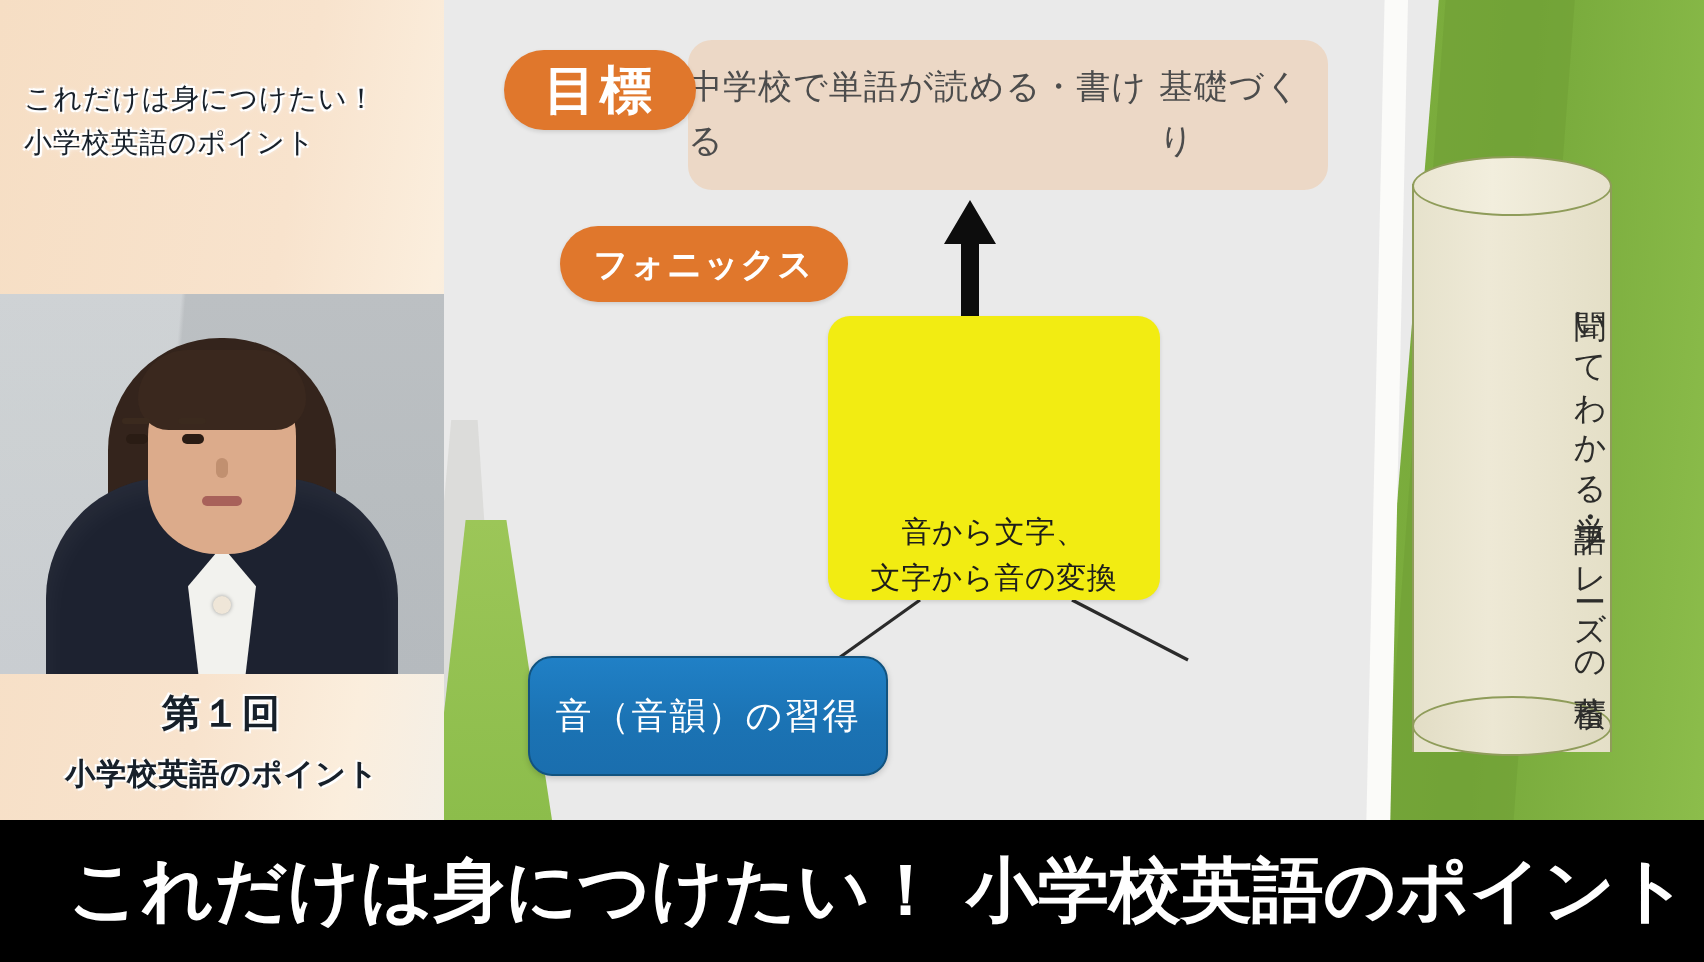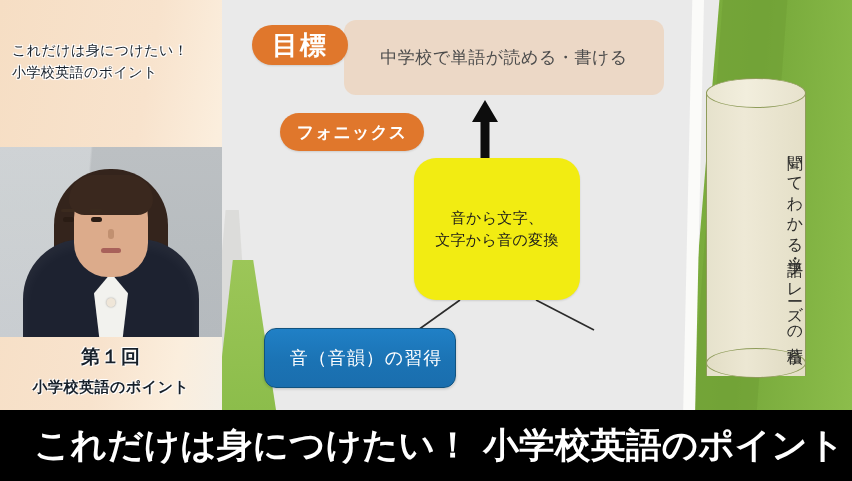--- a/index.html
+++ b/index.html
@@ -172,39 +172,38 @@
 
   
   #arrow-up{
     position:absolute;left:248px;top:100px;width:30px;height:62px;
   }
 
   
   #yellow-box{
     position:absolute;left:192px;top:158px;width:166px;height:142px;
     background:#f2ec12;
-    border-radius:22px;
-    display:flex;flex-direction:column;align-items:center;justify-content:center;
+    border-radius:11px;
+    display:flex;flex-direction:column;align-items:center;justify-content:flex-end;
     color:#1d1d1b;font-size:15px;line-height:1.5;letter-spacing:.3px;
     box-shadow:0 1px 2px rgba(0,0,0,.12);
   }
 
   
   #connectors{position:absolute;left:0;top:0;width:630px;height:410px;}
 
   
   .blue-box{
     position:absolute;
     background:linear-gradient(180deg,#2080c6 0%,#1b73b4 55%,#1a6eae 100%);
     border:1.5px solid #12537f;
     border-radius:12px;
     display:flex;align-items:center;justify-content:center;
     color:#fff;letter-spacing:1px;
     box-shadow:0 1px 3px rgba(0,0,0,.18);
-    padding-left:12px;
   }
   #blue-left{left:42px;top:328px;width:178px;height:58px;font-size:18px;}
   #blue-right{left:312px;top:328px;width:158px;height:58px;font-size:20px;}
 
   
   #cylinder{
     position:absolute;left:484px;top:78px;width:100px;height:312px;
   }
   #cyl-body{
     position:absolute;left:0;top:14px;width:100px;height:284px;
@@ -285,20 +284,21 @@
       <div id="gray-wedge"></div>
       <div id="green-wedge"></div>
 
       <svg id="connectors" viewBox="0 0 630 410">
         <line x1="238" y1="300" x2="196" y2="330" stroke="#2b2b2b" stroke-width="1.6"></line>
         <line x1="314" y1="300" x2="372" y2="330" stroke="#2b2b2b" stroke-width="1.6"></line>
       </svg>
 
       <div id="goal-box">
         <span>中学校で単語が読める・書ける</span>
+        <span>基礎づくり</span>
       </div>
       <div class="badge" id="badge-goal">目標</div>
 
       <svg id="arrow-up" viewBox="0 0 30 62">
         <path d="M15 0 L28 22 L19.5 22 L19.5 62 L10.5 62 L10.5 22 L2 22 Z" fill="#0d0d0d"></path>
       </svg>
 
       <div class="badge" id="badge-phonics">フォニックス</div>
       <div id="yellow-box">
         <span>音から文字、</span>

